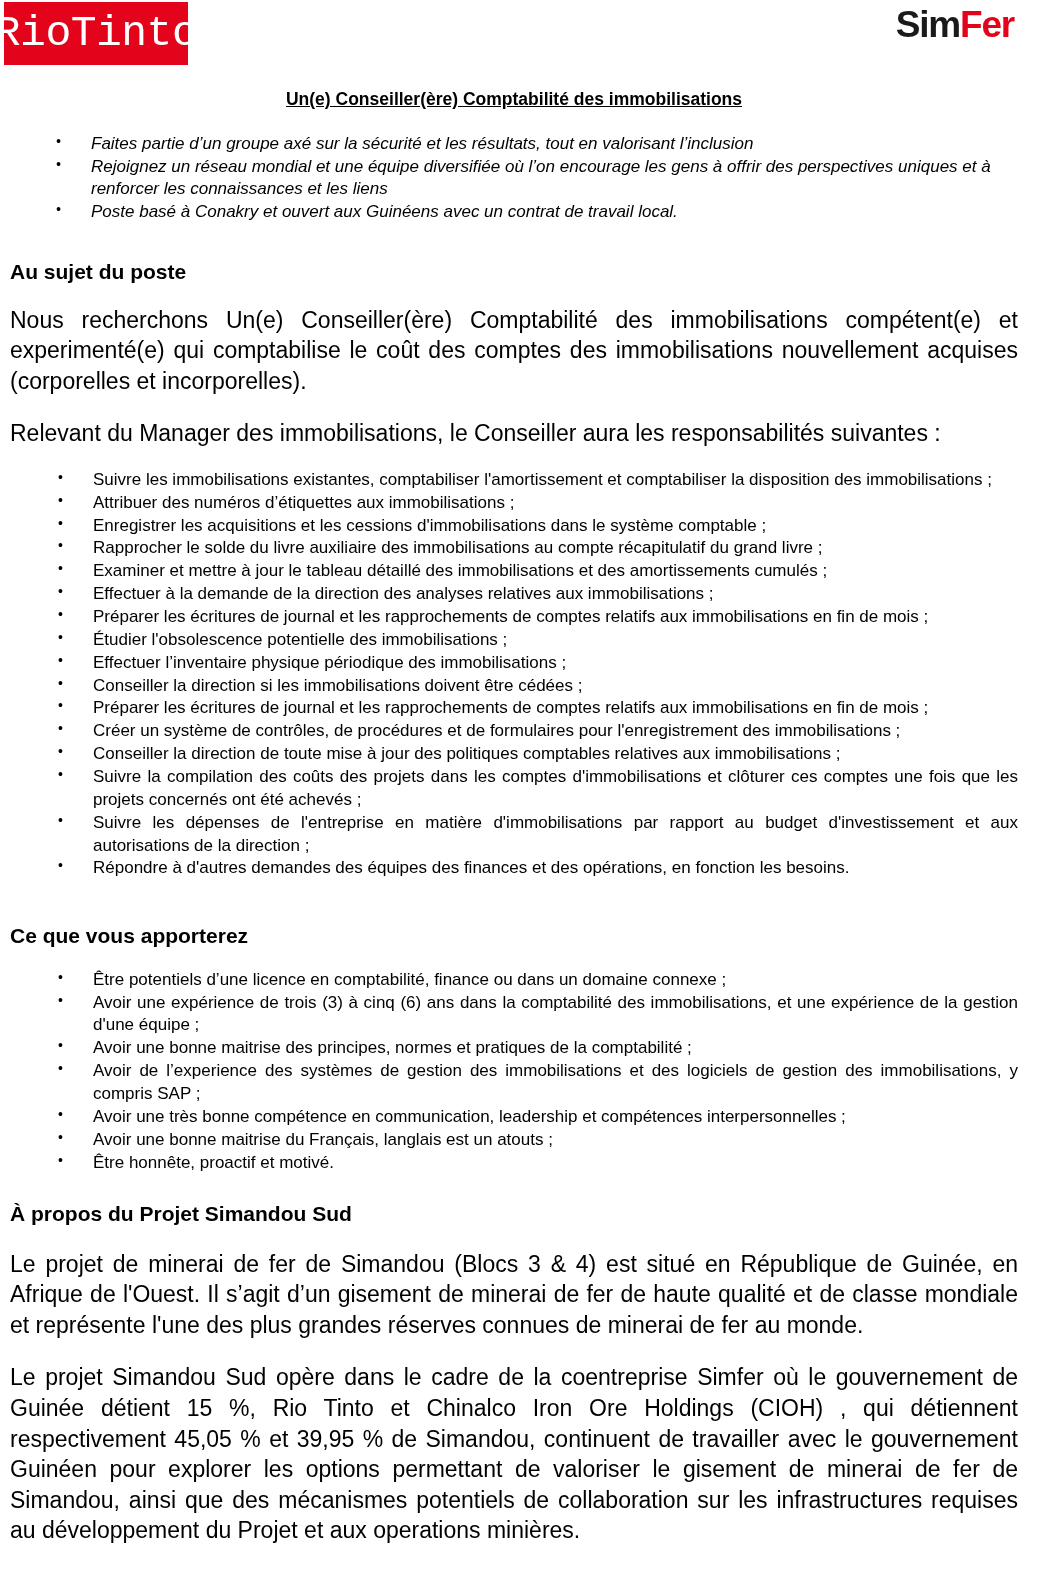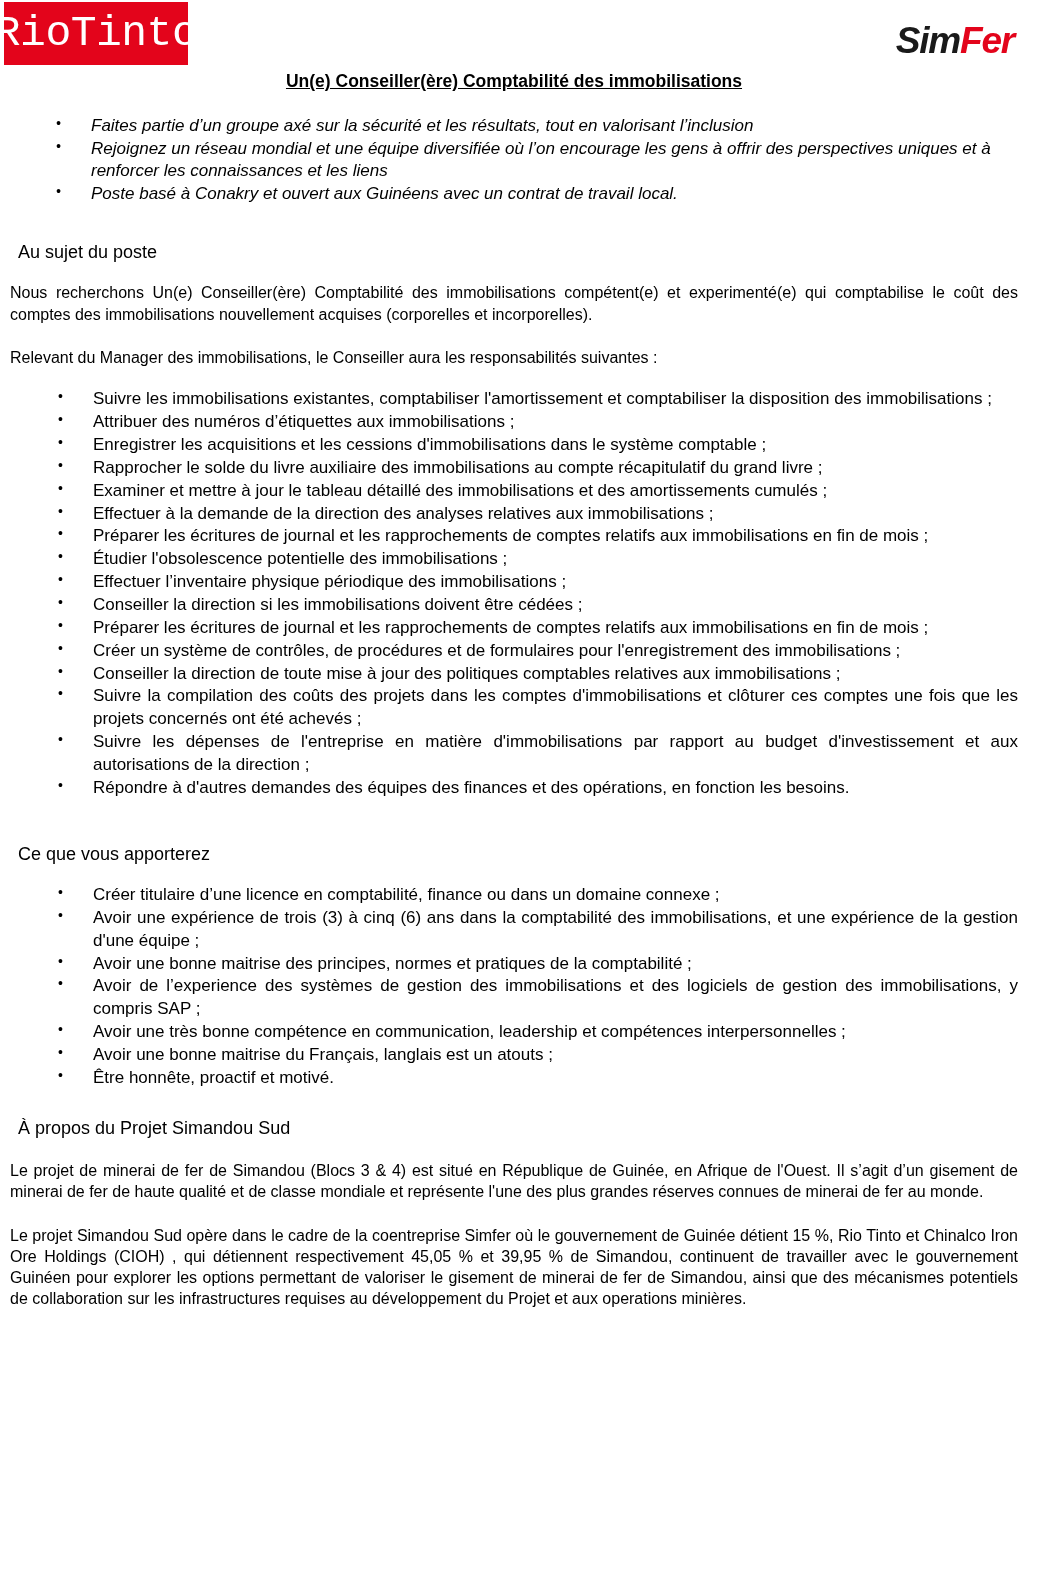--- a/index.html
+++ b/index.html
@@ -38,61 +38,60 @@
     font-size: 43px;
     font-weight: 400;
     color: #ffffff;
     letter-spacing: -0.5px;
     line-height: 1;
     white-space: nowrap;
   }
   .logo-simfer {
     position: absolute;
     right: 26px;
-    top: 22px;
+    top: 6px;
     font-family: "Liberation Sans", sans-serif;
     font-weight: bold;
     font-size: 37px;
     line-height: 1;
     letter-spacing: -1.2px;
     white-space: nowrap;
-    font-style: italic;
   }
   .logo-simfer .sim { color: #1a1a1a; }
   .logo-simfer .fer { color: #e3041b; }
 
   
   .body-area {
     position: absolute;
     left: 0;
-    top: 70px;
+    top: 88px;
     width: 1040px;
     padding: 0 22px 0 10px;
     box-sizing: border-box;
   }
 
   .doc-title {
     text-align: center;
     font-size: 17.5px;
     font-weight: bold;
     text-decoration: underline;
     margin: 0 0 22px 0;
     line-height: 1.3;
   }
 
   .section-heading {
-    font-size: 18px;
-    font-weight: normal;
-    margin: 0 0 18px 8px;
+    font-size: 21px;
+    font-weight: bold;
+    margin: 0 0 18px 0;
     line-height: 1.35;
   }
   .spacer-before { margin-top: 34px; }
 
   p.para {
-    font-size: 16px;
+    font-size: 23px;
     line-height: 1.33;
     margin: 0 0 22px 0;
     text-align: justify;
   }
   p.para.tight { margin-bottom: 20px; }
 
   ul.bullets {
     list-style: none;
     margin: 0 0 0 0;
     padding: 0;
@@ -160,21 +159,21 @@
       <li>Créer un système de contrôles, de procédures et de formulaires pour l'enregistrement des immobilisations ;</li>
       <li>Conseiller la direction de toute mise à jour des politiques comptables relatives aux immobilisations ;</li>
       <li>Suivre la compilation des coûts des projets dans les comptes d'immobilisations et clôturer ces comptes une fois que les projets concernés ont été achevés ;</li>
       <li>Suivre les dépenses de l'entreprise en matière d'immobilisations par rapport au budget d'investissement et aux autorisations de la direction ;</li>
       <li>Répondre à d'autres demandes des équipes des finances et des opérations, en fonction les besoins.</li>
     </ul>
 
     <div class="section-heading" style="margin-top:42px;">Ce que vous apporterez</div>
 
     <ul class="bullets">
-      <li>Créer titulaire d’une licence en comptabilité, finance ou dans un domaine connexe ;</li>
+      <li>Être potentiels d’une licence en comptabilité, finance ou dans un domaine connexe ;</li>
       <li>Avoir une expérience de trois (3) à cinq (6) ans dans la comptabilité des immobilisations, et une expérience de la gestion d'une équipe ;</li>
       <li>Avoir une bonne maitrise des principes, normes et pratiques de la comptabilité ;</li>
       <li>Avoir de l’experience des systèmes de gestion des immobilisations et des logiciels de gestion des immobilisations, y compris SAP ;</li>
       <li>Avoir une très bonne compétence en communication, leadership et compétences interpersonnelles ;</li>
       <li>Avoir une bonne maitrise du Français, langlais est un atouts ;</li>
       <li>Être honnête, proactif et motivé.</li>
     </ul>
 
     <div class="section-heading" style="margin-top:26px;margin-bottom:20px;">À propos du Projet Simandou Sud</div>
     <p class="para">Le projet de minerai de fer de Simandou (Blocs 3 &amp; 4) est situé en République de Guinée, en Afrique de l'Ouest. Il s’agit d’un gisement de minerai de fer de haute  qualité et de classe mondiale et représente l'une des plus grandes réserves connues de minerai de fer au monde.</p>

